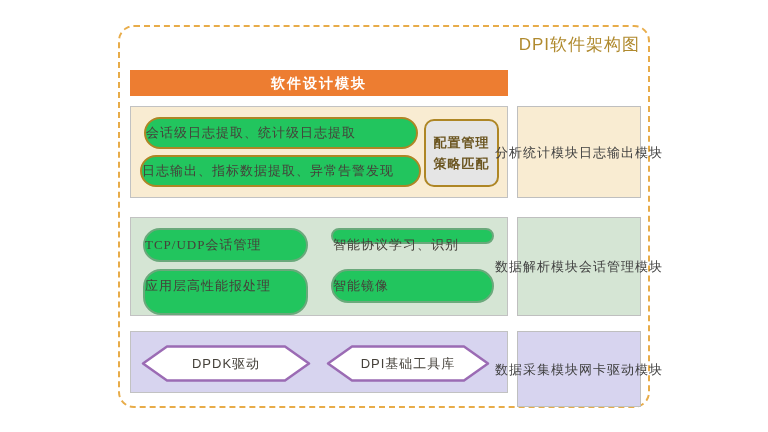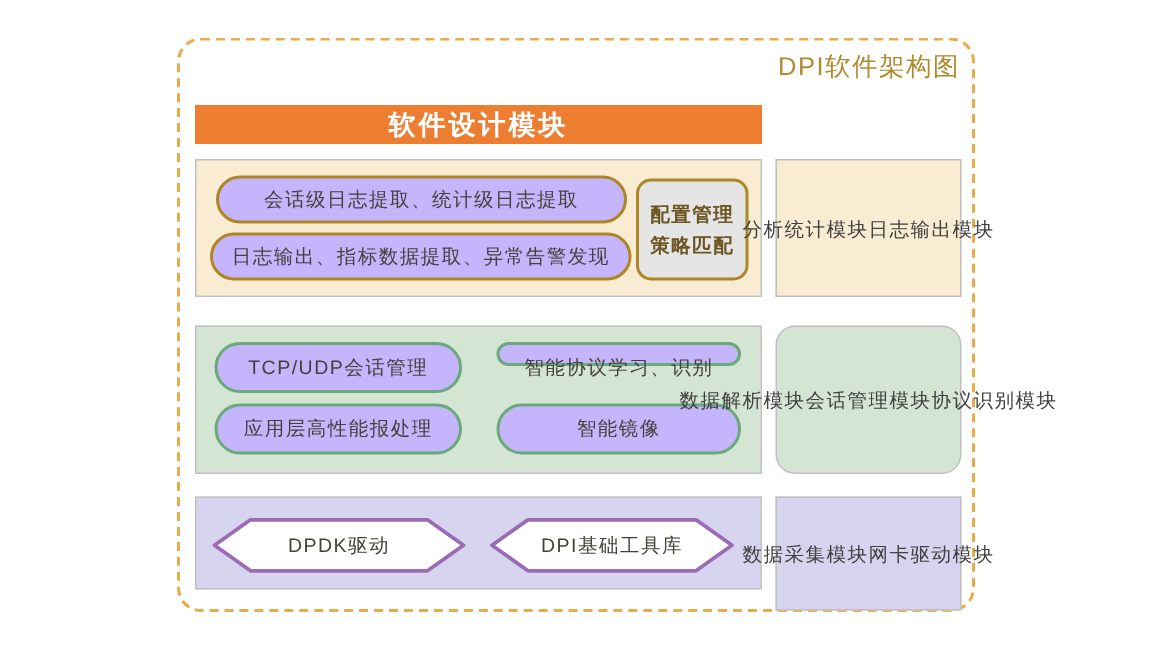--- a/index.html
+++ b/index.html
@@ -10,58 +10,58 @@
   .frame{
     position:absolute;left:118px;top:25px;width:528px;height:379px;
     border:2px dashed #E8AC49;border-radius:16px;background:#ffffff;
   }
   .diagram-title{
     position:absolute;left:450px;top:33px;width:190px;
     text-align:right;font-size:17px;font-weight:normal;color:#B08A2E;letter-spacing:1px;
   }
   .hdr{
     position:absolute;height:26px;background:#ED7D31;color:#ffffff;
-    font-size:18px;font-weight:bold;text-align:center;line-height:26px;letter-spacing:2px;
+    font-size:14px;font-weight:bold;text-align:center;line-height:26px;letter-spacing:2px;
   }
   .hdr-left{left:130px;top:70px;width:378px;}
   .hdr-right{left:517px;top:70px;width:124px;}
   .band{
     position:absolute;border:1px solid #C2C2C2;box-sizing:border-box;
   }
   .band-cream{background:#F9ECD2;}
   .band-green{background:#D5E5D4;}
   .band-purple{background:#D7D4EF;}
   .band-log{left:130px;top:106px;width:378px;height:92px;}
   .band-engine{left:130px;top:217px;width:378px;height:99px;}
   .band-base{left:130px;top:331px;width:378px;height:62px;}
   .panel{
     position:absolute;left:517px;width:124px;border:1px solid #BFBFBF;box-sizing:border-box;
     display:flex;flex-direction:row;justify-content:center;align-items:center;
   }
   .panel-log{top:106px;height:92px;background:#F9ECD2;}
-  .panel-engine{top:217px;height:99px;background:#D5E5D4;border-radius:13px;}
+  .panel-engine{top:217px;height:99px;background:#D5E5D4;}
   .panel-base{top:331px;height:76px;background:#D7D4EF;}
   .mod-line{font-size:13px;color:#404040;line-height:23px;letter-spacing:1px;white-space:nowrap;}
   .pill{
-    position:absolute;background:#c4b5fd;box-sizing:border-box;
-    font-size:13px;color:#45413A;text-align:center;white-space:nowrap;letter-spacing:1px;
+    position:absolute;background:#22c55e;box-sizing:border-box;
+    font-size:13px;color:#45413A;text-align:left;white-space:nowrap;letter-spacing:1px;font-family:Liberation Serif, serif;
   }
   .pill-gold{border:2px solid #AE8625;border-radius:17px;}
   .pill-green{border:2px solid #6AA97B;border-radius:18px;}
   .pill-log-1{left:144px;top:117px;width:274px;height:32px;line-height:28px;}
   .pill-log-2{left:140px;top:155px;width:281px;height:32px;line-height:28px;}
   .config-box{
     position:absolute;left:424px;top:119px;width:75px;height:68px;box-sizing:border-box;
     background:#e5e5e5;border:2px solid #AE8625;border-radius:10px;
     display:flex;flex-direction:column;justify-content:center;align-items:center;
   }
   .config-line{font-size:13px;color:#6B5520;font-weight:bold;line-height:21px;letter-spacing:1px;}
   .pill-eng-1{left:143px;top:228px;width:165px;height:34px;line-height:30px;}
   .pill-eng-2{left:331px;top:228px;width:163px;height:16px;line-height:30px;}
-  .pill-eng-3{left:143px;top:269px;width:165px;height:34px;line-height:30px;}
+  .pill-eng-3{left:143px;top:269px;width:165px;height:46px;line-height:30px;}
   .pill-eng-4{left:331px;top:269px;width:163px;height:34px;line-height:30px;}
   .hexwrap{position:absolute;top:345px;height:37px;}
   .hex-1{left:141px;width:170px;text-align:right;}
   .hex-2{left:326px;width:164px;}
   .hexwrap svg{position:absolute;left:0;top:0;}
   .hex-label{
     position:absolute;left:0;top:0;width:100%;height:100%;
     display:flex;align-items:center;justify-content:center;
     font-size:13px;color:#45413A;letter-spacing:1px;white-space:nowrap;
   }
@@ -90,21 +90,20 @@
   </div>
 
   <div class="band band-green band-engine"></div>
   <div class="pill pill-green pill-eng-1">TCP/UDP会话管理</div>
   <div class="pill pill-green pill-eng-2">智能协议学习、识别</div>
   <div class="pill pill-green pill-eng-3">应用层高性能报处理</div>
   <div class="pill pill-green pill-eng-4">智能镜像</div>
   <div class="panel panel-engine">
     <div class="mod-line">数据解析模块</div>
     <div class="mod-line">会话管理模块</div>
-    <div class="mod-line">协议识别模块</div>
   </div>
 
   <div class="band band-purple band-base"></div>
   <div class="hexwrap hex-1">
     <svg width="170" height="37">
       <polygon points="2,18.5 26,1.5 144,1.5 168,18.5 144,35.5 26,35.5" fill="#ffffff" stroke="#9B6BB4" stroke-width="2.5" stroke-linejoin="round"></polygon>
     </svg>
     <div class="hex-label">DPDK驱动</div>
   </div>
   <div class="hexwrap hex-2">

